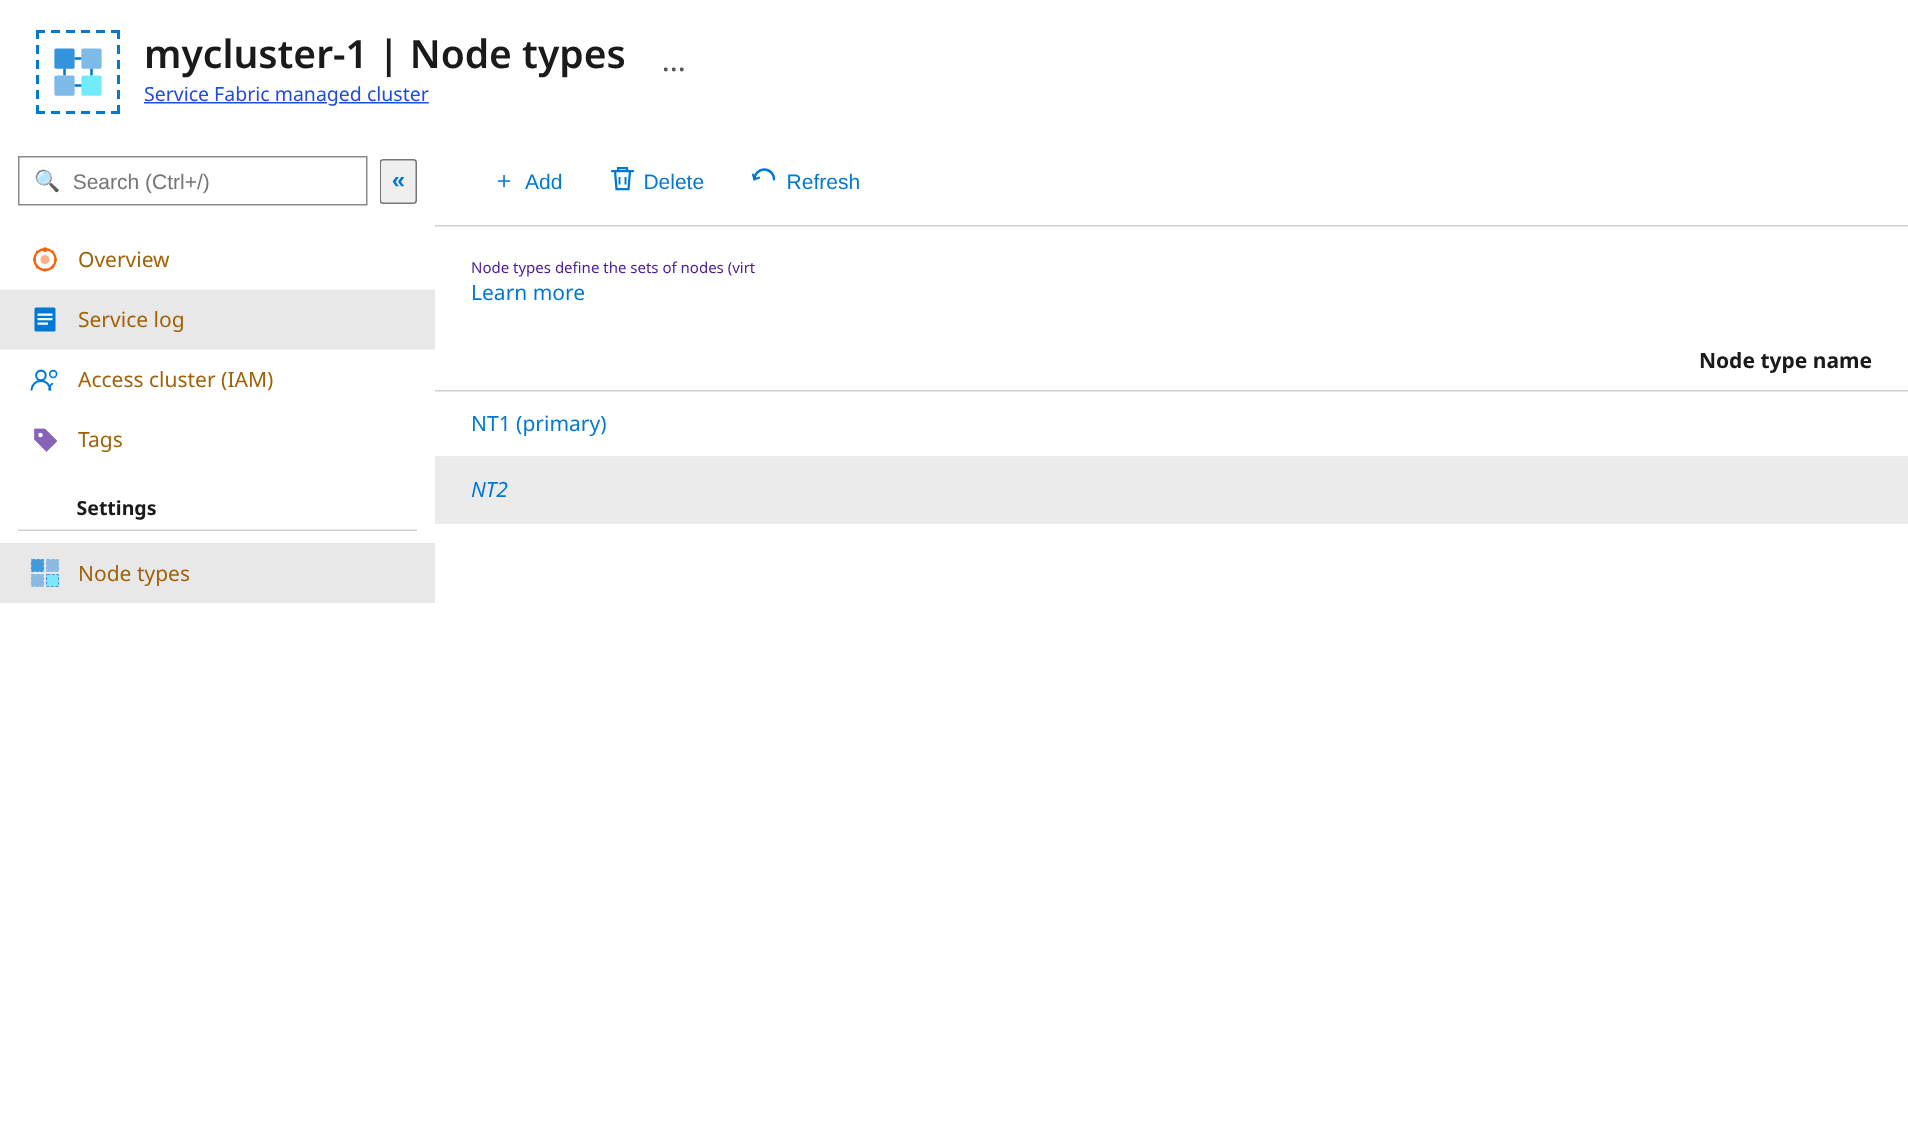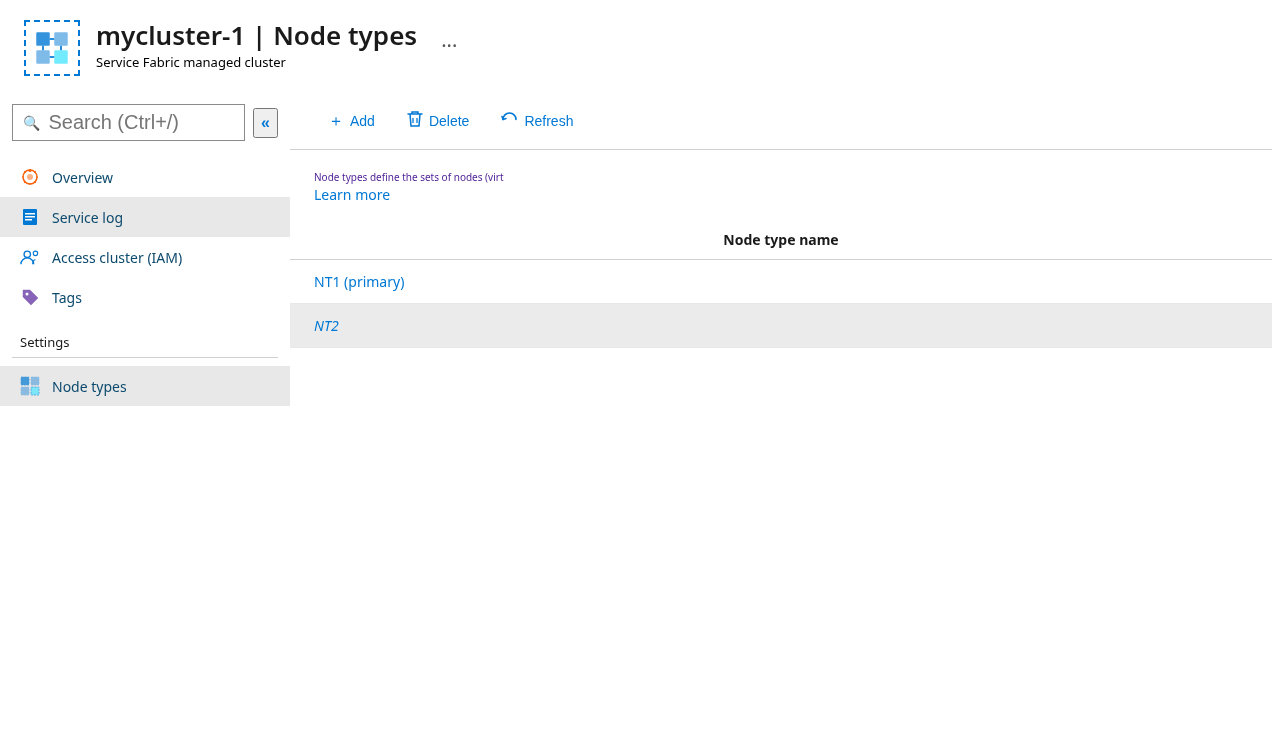--- a/index.html
+++ b/index.html
@@ -44,22 +44,23 @@
 
     .header-text h1 {
       font-size: 26px;
       font-weight: 600;
       color: #1a1a1a;
       line-height: 1.2;
     }
 
     .header-text .subtitle {
       font-size: 13px;
-      color: #000000;
+      color: #1d4ed8;
       margin-top: 2px;
+      text-decoration: underline;
     }
 
     .header-ellipsis {
       font-size: 20px;
       color: #555;
       margin-left: 8px;
       cursor: pointer;
       align-self: flex-start;
       margin-top: 6px;
     }
@@ -94,62 +95,63 @@
       padding: 6px 10px;
       gap: 8px;
       flex: 1;
       background: #fff;
       cursor: text;
     }
 
     .search-box input {
       border: none;
       outline: none;
-      font-size: 20px;
+      font-size: 14px;
       color: #888;
       background: transparent;
       width: 100%;
     }
 
     .collapse-btn {
       font-size: 16px;
       color: #0078d4;
       cursor: pointer;
       font-weight: 600;
       padding: 4px 6px;
     }
 
     .nav-item {
       display: flex;
       align-items: center;
       padding: 10px 20px;
       gap: 12px;
       cursor: pointer;
       font-size: 14px;
-      color: #0c4a6e;
+      color: #a16207;
     }
 
     .nav-item.active {
       background: #e8e8e8;
     }
 
     .nav-item .nav-icon {
       width: 20px;
       height: 20px;
       display: flex;
       align-items: center;
       justify-content: center;
       flex-shrink: 0;
     }
 
     .nav-section-label {
       padding: 16px 20px 6px 20px;
       font-size: 13px;
-      font-weight: 400;
+      font-weight: 700;
       color: #1a1a1a;
+      margin-left: 31px;
     }
 
     
     .content {
       flex: 1;
       padding: 0;
       overflow-y: auto;
       display: flex;
       flex-direction: column;
     }
@@ -202,21 +204,21 @@
     }
 
     
     .node-table {
       margin: 0 0 0 0;
       border-collapse: collapse;
       width: 100%;
     }
 
     .node-table th {
-      text-align: center;
+      text-align: right;
       padding: 10px 24px;
       font-size: 14px;
       font-weight: 700;
       color: #1a1a1a;
       border-bottom: 1px solid #d0d0d0;
     }
 
     .node-table td {
       padding: 12px 24px;
       font-size: 14px;

